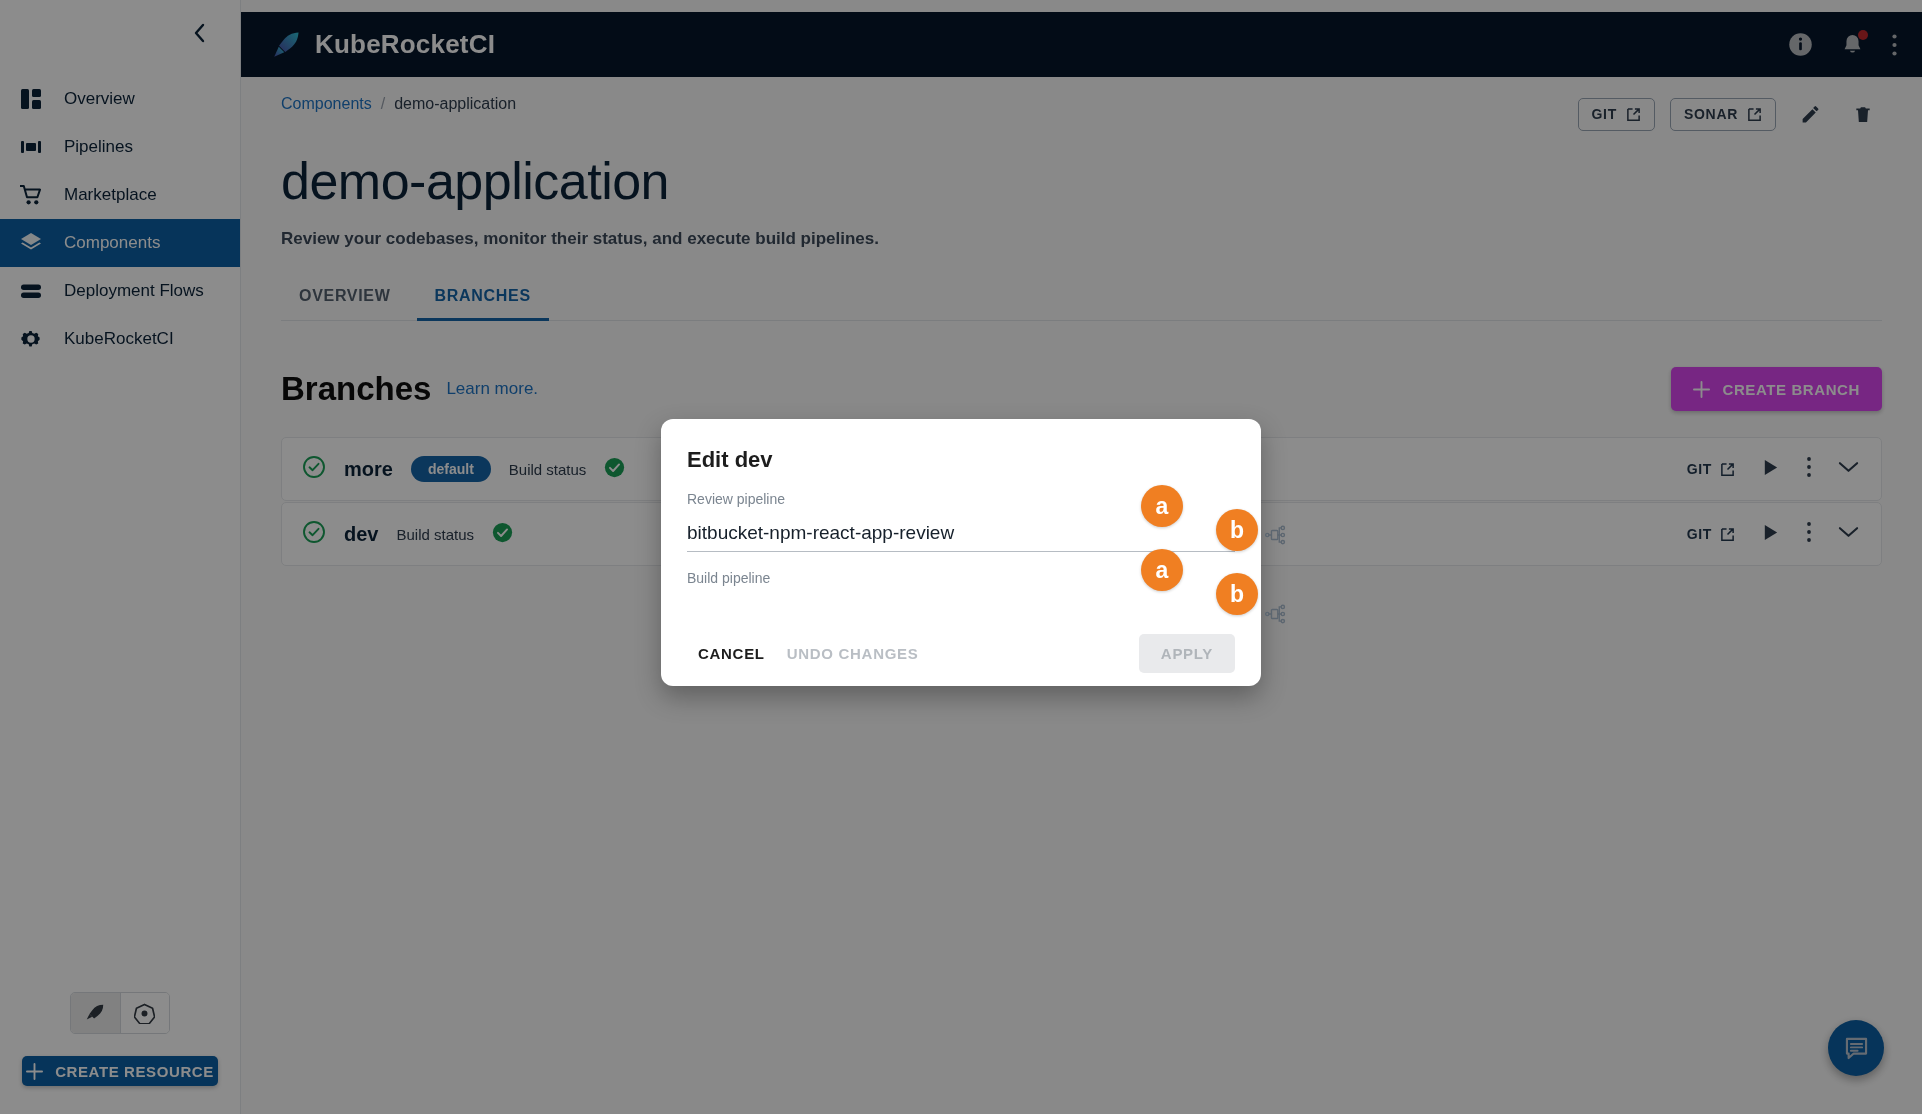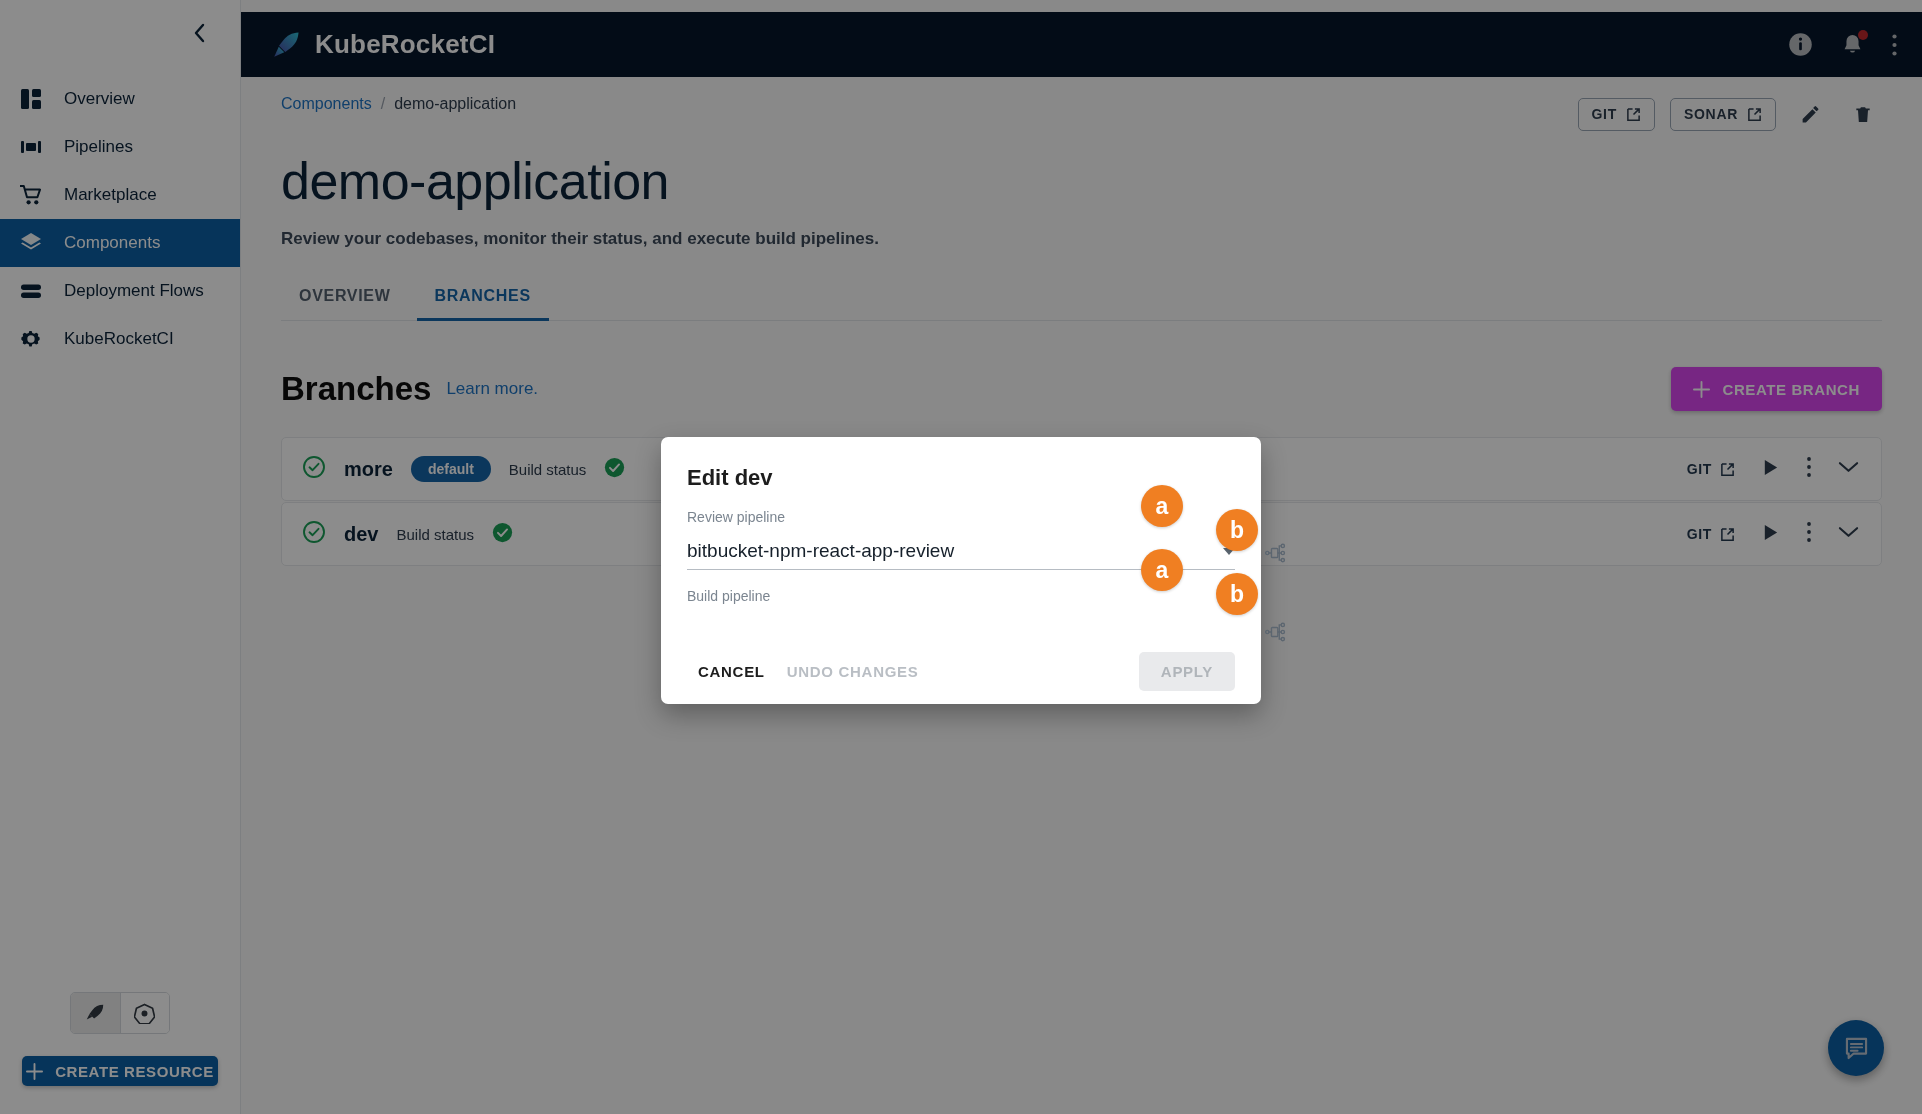--- a/index.html
+++ b/index.html
@@ -195,24 +195,24 @@
   }
 
   
   .overlay {
     position: absolute; inset: 0;
     background: rgba(0,0,0,.45);
     z-index: 20;
   }
   .dialog {
     position: absolute;
-    left: 661px; top: 437px;
+    left: 661px; top: 419px;
     width: 600px;
     background: #ffffff;
-    border-radius: 7px;
+    border-radius: 12px;
     box-shadow: 0 11px 26px rgba(0,0,0,.3);
     z-index: 21;
     padding: 28px 26px 0 26px;
   }
   .dialog-title { font-size: 22px; font-weight: bold; color: #1d1d1d; }
   .field { margin-top: 18px; position: relative; }
   .field-label { font-size: 14px; color: #7b8590; }
   .field-control {
     margin-top: 8px;
     height: 37px;

